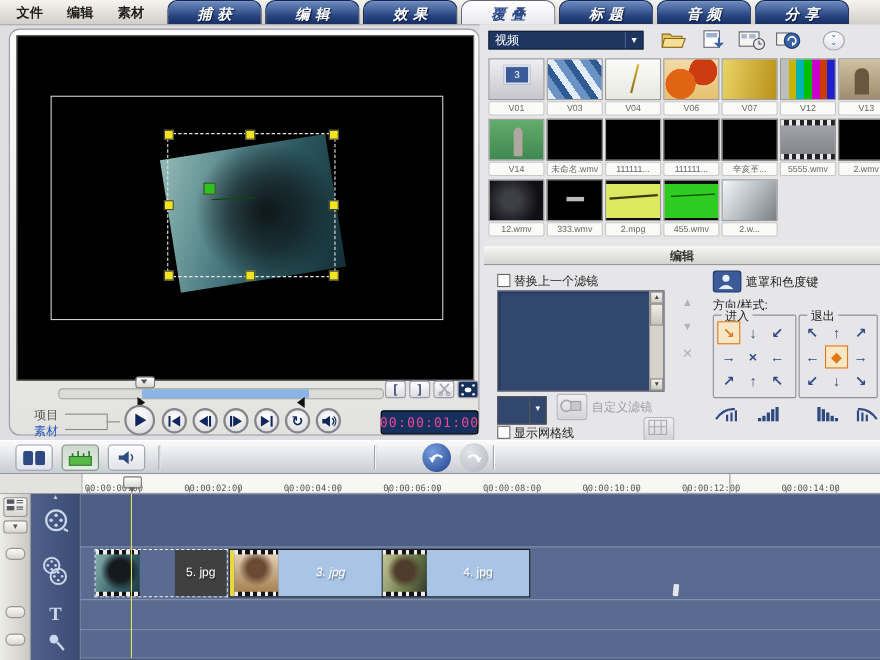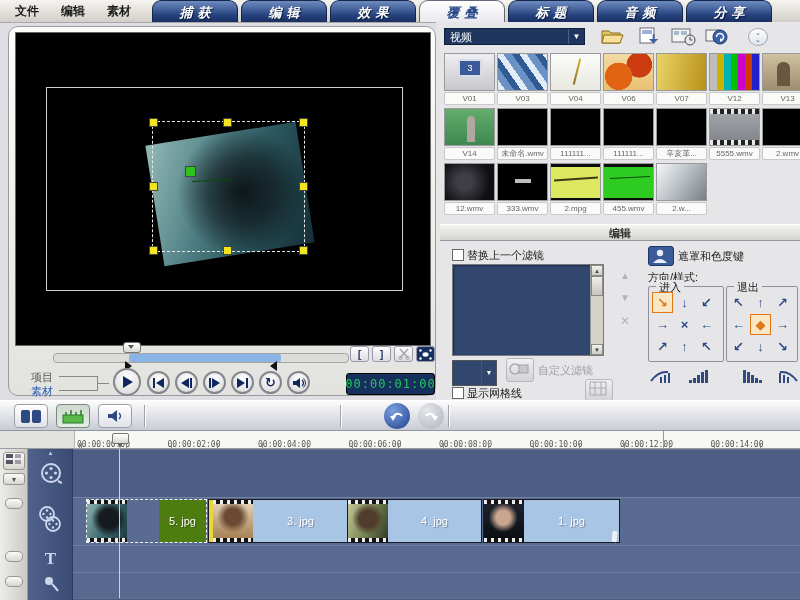--- a/index.html
+++ b/index.html
@@ -43,21 +43,21 @@
   .trim-tri.right{left:261px;border-right:7px solid #111;border-left:none;}
   .trim-btn{position:absolute;top:319px;width:19px;height:16px;border:1px solid #99a;border-radius:3px;
     background:linear-gradient(#fff,#dcdce2);color:#35406e;font-size:11px;font-weight:bold;
     display:flex;align-items:center;justify-content:center;box-sizing:border-box;}
   .trim-btn.navy{background:#16305e;}
   .mode-label{position:absolute;font-size:11px;}
   .bracket-line{position:absolute;background:#888;}
   .t-btn{position:absolute;border:2px solid #85858d;border-radius:50%;
     background:radial-gradient(circle at 50% 32%,#ffffff,#d6d6d8);display:flex;align-items:center;justify-content:center;box-sizing:border-box;}
   .timecode{position:absolute;left:337px;top:346px;width:87px;height:20px;background:#16305e;border:1px solid #000;
-    border-radius:3px;color:#22c55e;font-family:"DejaVu Sans Mono",monospace;font-size:12px;letter-spacing:1px;
+    border-radius:3px;color:#ec4899;font-family:"DejaVu Sans Mono",monospace;font-size:12px;letter-spacing:1px;
     display:flex;align-items:center;justify-content:center;}
   .tc-spin{position:absolute;left:425px;top:344px;width:10px;height:24px;font-size:8px;color:#16305e;line-height:11px;text-align:center;}
 
   
   .right-panel{position:absolute;left:436px;top:22px;width:364px;height:378px;background:#e6e6e8;}
   .lib-dropdown{position:absolute;left:444px;top:28px;width:141px;height:17px;background:#1e3560;border:1px solid #101e3c;
     color:#fff;font-size:11px;line-height:16px;padding-left:5px;box-sizing:border-box;}
   .lib-dd-arrow{position:absolute;right:0;top:0;width:15px;height:15px;border-left:1px solid #4a6290;
     color:#fff;font-size:8px;text-align:center;line-height:15px;}
   .hdr-icon{position:absolute;top:27px;}
@@ -156,21 +156,21 @@
   .row-voice{top:123px;height:26px;background:#586990;}
   .row-music{top:149px;height:2px;background:#49597e;}
   .clip{position:absolute;top:50px;height:44px;display:flex;box-sizing:border-box;border:1px solid #1a1a22;}
   .clip.selected{border:1px dashed #f4f4f4;}
   .clip-thumb{position:relative;width:40px;height:100%;flex:none;overflow:hidden;}
   .clip-thumb:before,.clip-thumb:after{content:"";position:absolute;left:0;width:100%;height:4px;
     background:repeating-linear-gradient(90deg,#ececec 0 3px,#141414 3px 7px);}
   .clip-thumb:before{top:0;}.clip-thumb:after{bottom:0;}
   .clip-label{flex:1;display:flex;align-items:center;justify-content:center;font-size:11px;color:#fff;
     text-shadow:1px 1px 1px rgba(0,0,0,.35);overflow:hidden;white-space:nowrap;}
-  .lab-gray{background:#4d7c0f;margin-left:32px;}
+  .lab-gray{background:#404040;margin-left:32px;}
   .lab-blue{background:#a9c5e6;}
   .trim-edge{width:4px;height:100%;flex:none;background:#e8d840;}
   .c5{background:radial-gradient(circle at 55% 45%,#141a1e 0 30%,rgba(0,0,0,0) 55%),linear-gradient(115deg,#8fb6b2,#39646c 55%,#1c3840);}
   .c3{background:radial-gradient(circle at 50% 40%,#6a4a32 0 25%,rgba(0,0,0,0) 50%),linear-gradient(#e8d8c0,#a07848);}
   .c4{background:radial-gradient(circle at 50% 45%,#503c2c 0 28%,rgba(0,0,0,0) 52%),linear-gradient(110deg,#c8c89a,#6a7a4a 60%,#303428);}
   .c1{background:radial-gradient(circle at 48% 42%,#c9a68e 0 22%,rgba(0,0,0,0) 45%),linear-gradient(#20242e,#0a0c12);}
   .playhead{position:absolute;left:119px;top:449px;width:1px;height:149px;background:#e6de52;}
   .trim-cursor{position:absolute;left:612px;top:531px;width:5px;height:11px;background:#f4f4f4;border-radius:1px;transform:rotate(6deg);opacity:.9;}
 </style>
 </head>
@@ -713,31 +713,27 @@
     <div class="track-row row-video"></div>
     <div class="track-row row-overlay"></div>
     <div class="track-row row-title"></div>
     <div class="track-row row-voice"></div>
     <div class="track-row row-music"></div>
 
     <div class="clip selected" style="left:86px;width:121px;">
       <div class="clip-thumb c5"></div>
       <div class="clip-label lab-gray">5. jpg</div>
     </div>
-    <div class="clip" style="left:208px;width:141px;">
+    <div class="clip" style="left:208px;width:141px;font-style:italic;">
       <div class="trim-edge"></div>
       <div class="clip-thumb c3"></div>
       <div class="clip-label lab-blue">3. jpg</div>
     </div>
     <div class="clip" style="left:347px;width:135px;">
       <div class="clip-thumb c4"></div>
       <div class="clip-label lab-blue">4. jpg</div>
     </div>
-    <div class="clip" style="left:483px;width:137px;">
-      <div class="clip-thumb c1"></div>
-      <div class="clip-label lab-blue">1. jpg</div>
-    </div>
   </div>
 
   <div class="playhead"></div>
   <div class="trim-cursor"></div>
 
 </div>
 
 </body></html>

